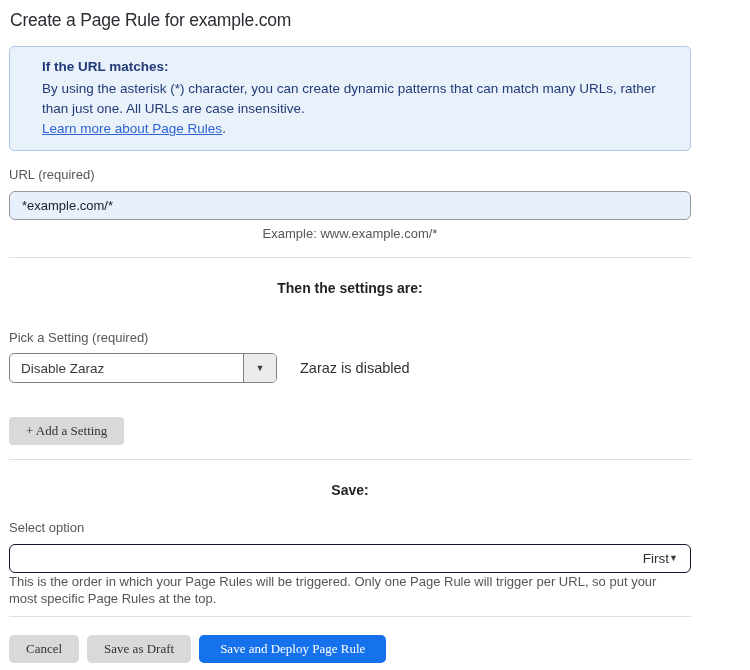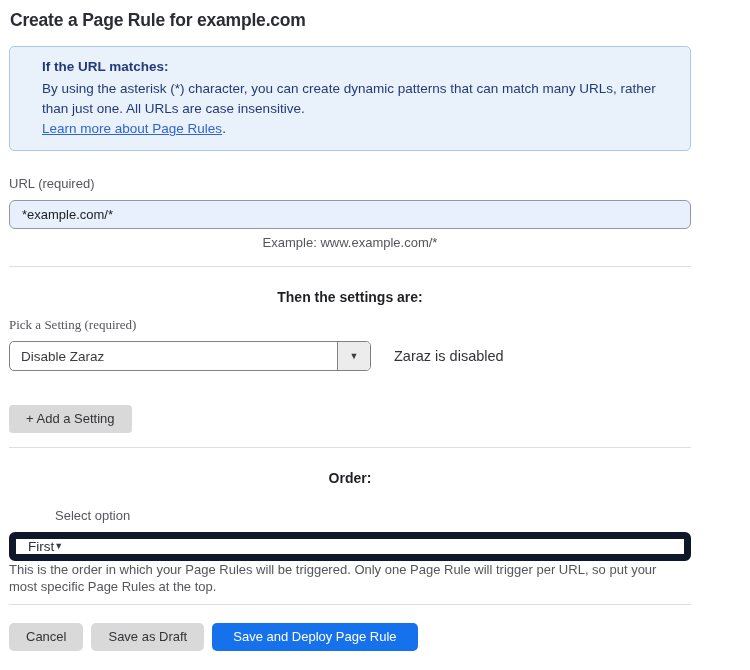--- a/index.html
+++ b/index.html
@@ -6,40 +6,40 @@
   html, body { background: #ffffff; }
   body {
     width: 750px; height: 670px;
     font-family: "Liberation Sans", sans-serif;
     color: #2d2f34;
     overflow: hidden;
   }
   .content { width: 682px; margin: 0 0 0 9px; padding-top: 10px; }
 
   .page-title {
-    font-size: 17.5px; font-weight: bold; color: #2b2d33;
+    font-size: 17.5px; font-weight: normal; color: #2b2d33;
     letter-spacing: -0.2px; margin-left: 1px;
   }
 
   
   .info-box {
     margin-top: 15px;
     background: #e9f1fb;
     border: 1px solid #abc9ea;
     border-radius: 5px;
     padding: 10px 15px 11px 32px;
     color: #223b77;
     font-size: 13.5px;
     line-height: 20px;
   }
   .info-heading { font-weight: bold; margin-bottom: 2px; }
   .info-body { max-width: 620px; }
   .info-link { color: #2f64d2; text-decoration: underline; cursor: pointer; }
 
-  .field-label { margin-top: 25px; font-size: 13px; color: #56575c; }
+  .field-label { margin-top: 16px; font-size: 13px; color: #56575c; }
 
   .url-input {
     margin-top: 9px;
     width: 682px; height: 29px;
     background: #e8f0fe;
     border: 1px solid #96989b;
     border-radius: 6px;
     padding: 10px 12px;
     font-family: "Liberation Sans", sans-serif;
     font-size: 13px; color: #202124;
@@ -49,21 +49,21 @@
 
   .divider { border: none; border-top: 1px solid #dedede; height: 0; }
   .divider-1 { margin-top: 16px; }
   .divider-2 { margin-top: 14px; }
   .divider-3 { margin-top: 9px; }
 
   .section-heading { font-size: 14px; font-weight: bold; color: #1f2023; margin-top: 22px; text-align: center; }
 
   .setting-row { margin-top: 8px; display: flex; align-items: center; }
   .setting-dropdown {
-    width: 362px; height: 30px;
+    width: 268px; height: 30px;
     border: 1px solid #7e8083;
     border-radius: 5px;
     background: #ffffff;
     display: flex; align-items: stretch;
     cursor: pointer; overflow: hidden;
   }
   .setting-dropdown-value {
     flex: 1; display: flex; align-items: center;
     padding-left: 11px; font-size: 13.5px; color: #3a3b3e;
   }
@@ -71,36 +71,36 @@
     width: 33px; background: #ececec;
     border-left: 1px solid #7e8083;
     display: flex; align-items: center; justify-content: center;
   }
   .arrow-glyph { font-size: 9px; color: #3c3d40; line-height: 1; }
 
   .status-text { margin-left: 23px; font-size: 14.5px; color: #323337; text-align: right; }
 
   .btn {
     display: inline-block; border: none; cursor: pointer;
-    font-family: Liberation Sans, sans-serif;
+    font-family: Liberation Serif, serif;
     font-size: 13px; border-radius: 5px;
     height: 28px; line-height: 28px; padding: 0 17px;
   }
   .btn-gray { background: #d9d9d9; color: #323337; }
   .btn-blue { background: #1672ec; color: #ffffff; padding: 0 21px; }
 
   .add-setting-btn { margin-top: 34px; border-radius: 4px; }
 
   .order-select {
     margin-top: 9px;
     width: 682px; height: 29px;
-    border: 7px solid #0f172a;
+    border: 1px solid #0f172a;
     border-radius: 6px;
     background: #ffffff;
-    display: flex; align-items: center; justify-content: flex-start;
+    display: flex; align-items: center; justify-content: flex-end;
     padding: 4px 12px; cursor: pointer;
     font-size: 13.5px; color: #2f3033;
   }
   .order-helper {
     font-size: 13px; color: #55565a;
     line-height: 17px; max-width: 670px;
   }
 
   .actions-row { margin-top: 18px; display: flex; align-items: center; }
   .actions-row .btn + .btn { margin-left: 8px; }
@@ -119,39 +119,39 @@
   </div>
 
   <div class="field-label">URL (required)</div>
   <input class="url-input" type="text" value="*example.com/*" style="">
   <div class="helper-text">Example: www.example.com/*</div>
 
   <hr class="divider divider-1">
 
   <div class="section-heading">Then the settings are:</div>
 
-  <div class="field-label" style="margin-top:12px;font-family:Liberation Serif, serif;">Pick a Setting (required)</div>
+  <div class="field-label" style="margin-top:34px;">Pick a Setting (required)</div>
 
   <div class="setting-row">
     <div class="setting-dropdown">
       <div class="setting-dropdown-value">Disable Zaraz</div>
       <div class="setting-dropdown-arrowbox">
         <span class="arrow-glyph">▼</span>
       </div>
     </div>
     <div class="status-text">Zaraz is disabled</div>
   </div>
 
   <button class="btn btn-gray add-setting-btn">+ Add a Setting</button>
 
   <hr class="divider divider-2">
 
-  <div class="section-heading">Order:</div>
+  <div class="section-heading">Save:</div>
 
-  <div class="field-label" style="margin-top:22px;margin-left:46px;">Select option</div>
+  <div class="field-label" style="margin-top:22px;">Select option</div>
 
   <div class="order-select">
     <span>First</span>
     <span class="arrow-glyph">▼</span>
   </div>
 
   <div class="order-helper">This is the order in which your Page Rules will be triggered. Only one Page Rule will trigger per URL, so put your most specific Page Rules at the top.</div>
 
   <hr class="divider divider-3">
 

